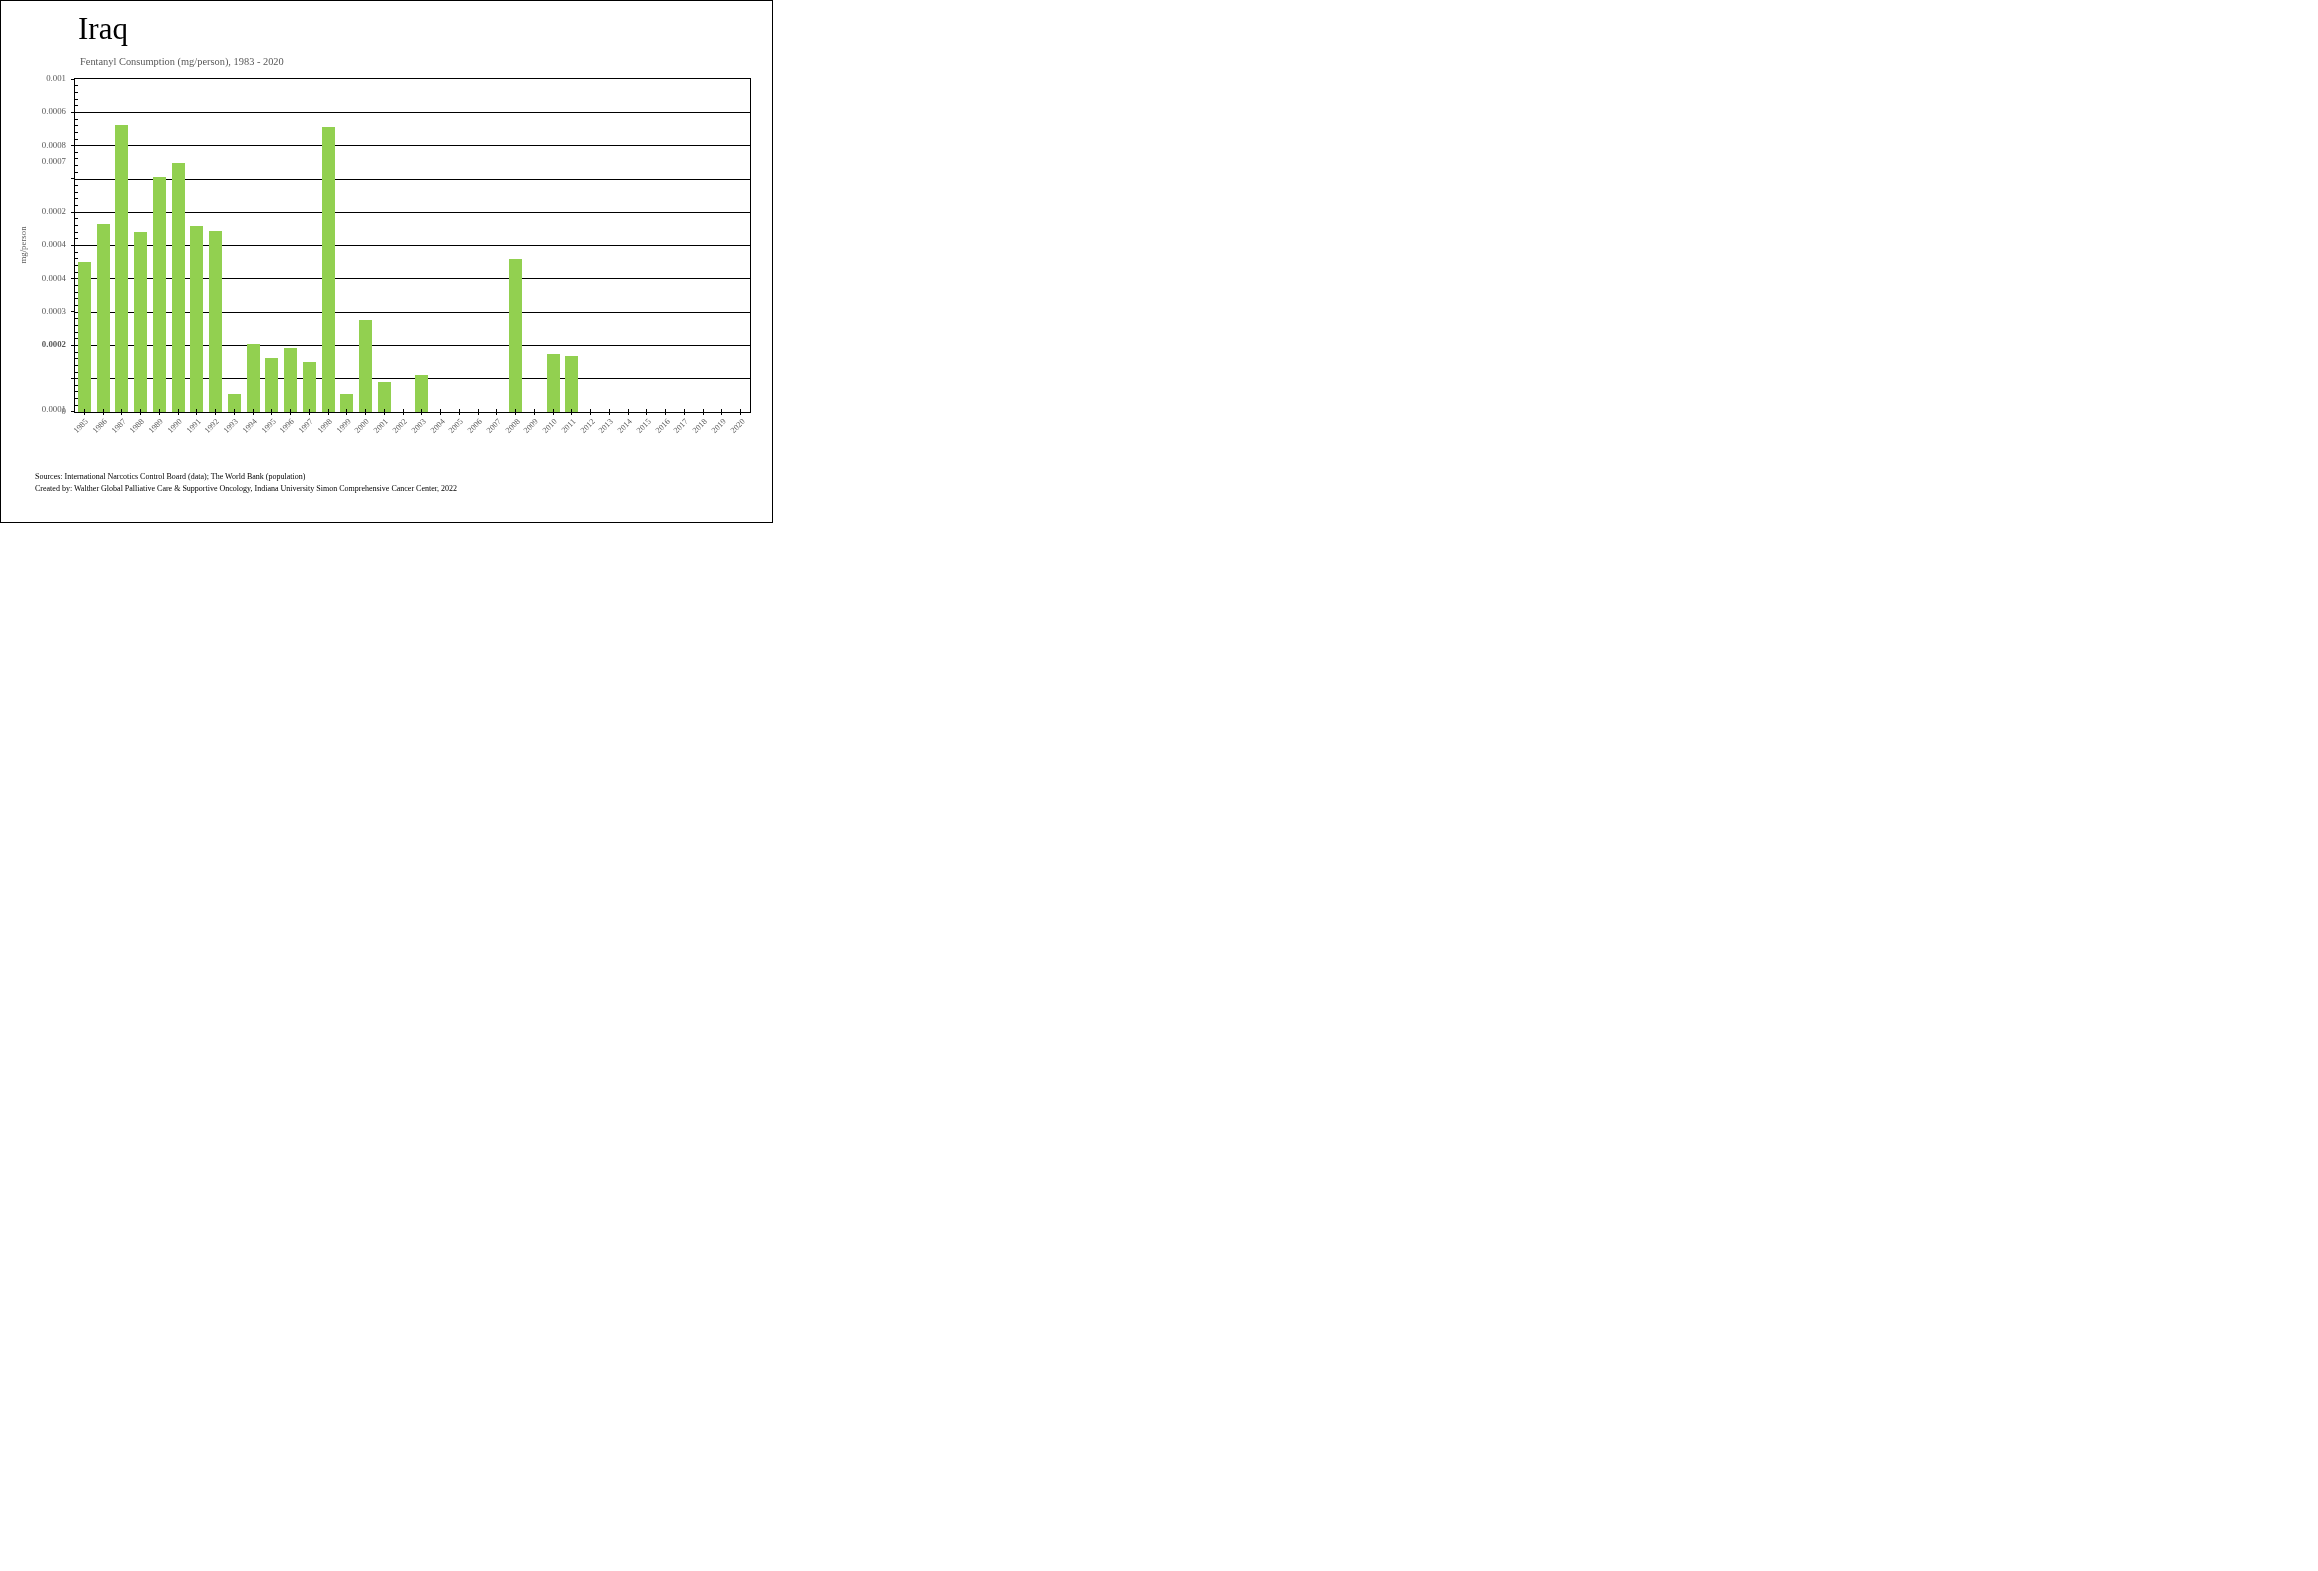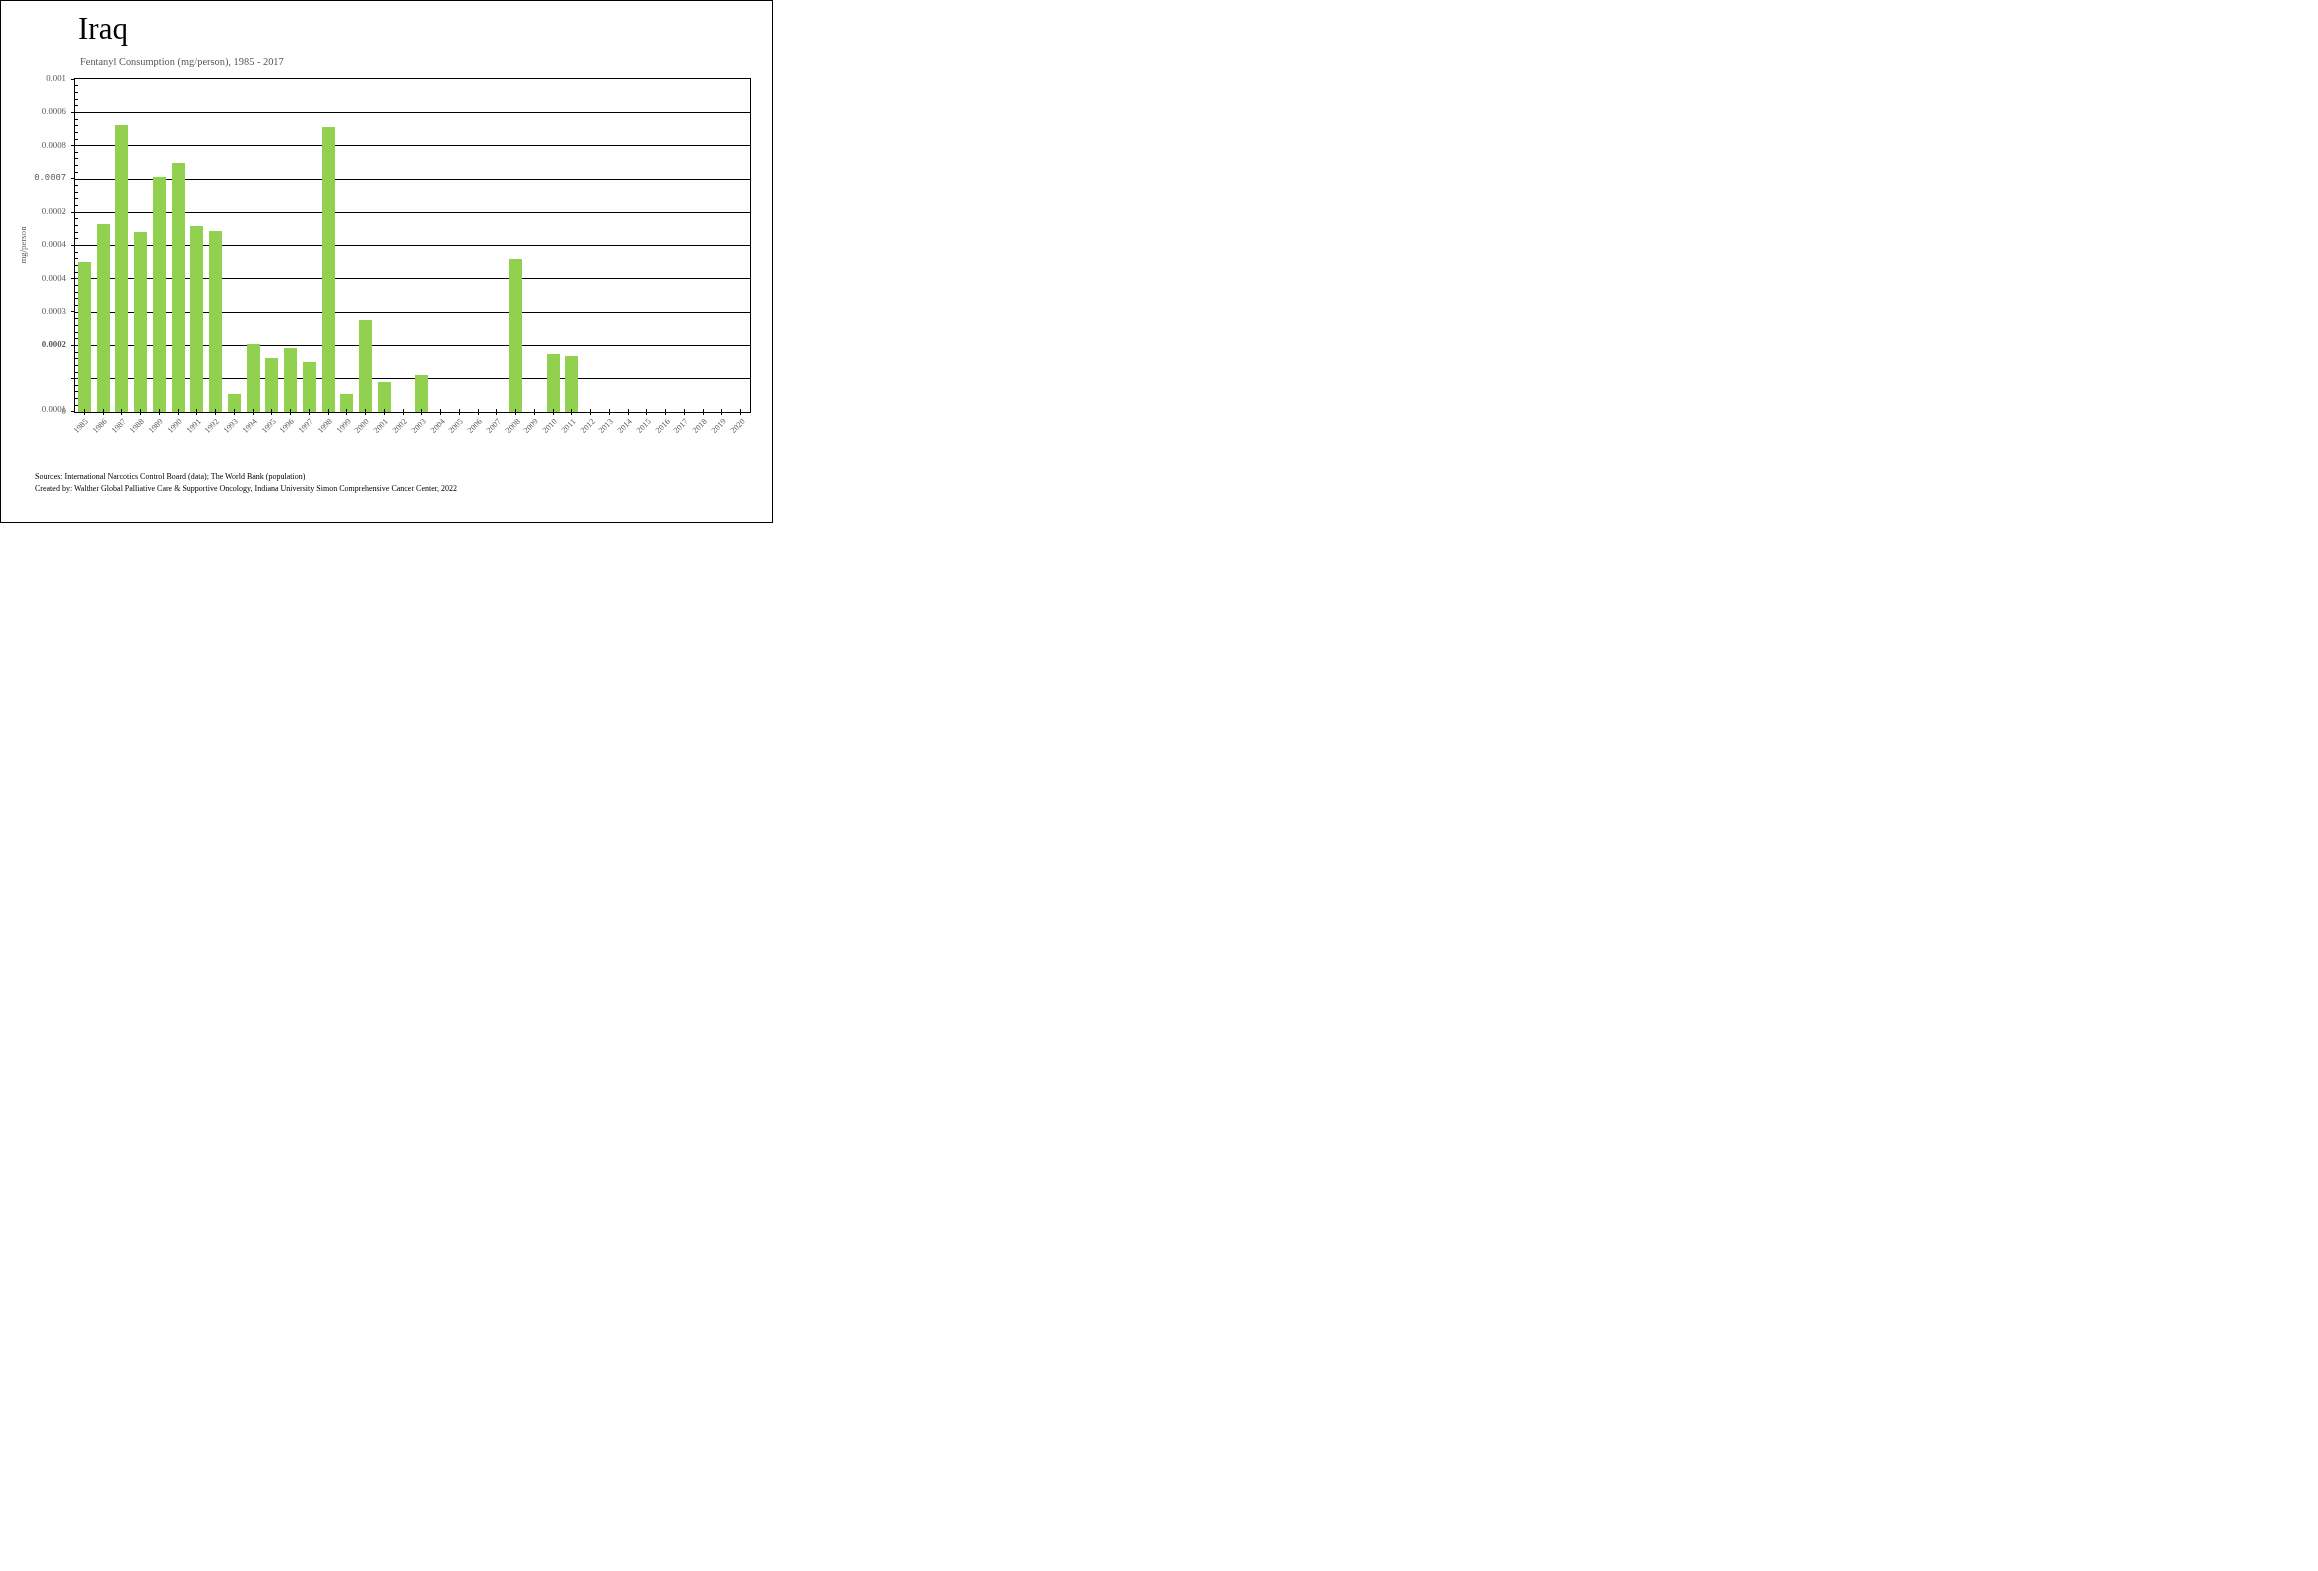--- a/index.html
+++ b/index.html
@@ -50,21 +50,21 @@
   #sources{
     position:absolute;left:34px;top:470px;
     font-size:8px;color:#000;line-height:11.5px;
   }
 </style>
 </head>
 <body>
 
 <div id="frame">
   <div id="chart-title">Iraq</div>
-  <div id="chart-subtitle">Fentanyl Consumption (mg/person), 1985 - 2017</div>
+  <div id="chart-subtitle">Fentanyl Consumption (mg/person), 1983 - 2020</div>
 
   <div id="y-axis-title">mg/person</div>
 
   <div id="plot">
       <div class="y-major-tick" style="top: -0.5px;"></div>
       <div class="gridline" style="top: 33px;"></div>
       <div class="y-major-tick" style="top: 33px;"></div>
       <div class="gridline" style="top: 66px;"></div>
       <div class="y-major-tick" style="top: 66px;"></div>
       <div class="gridline" style="top: 100px;"></div>
@@ -177,21 +177,21 @@
       <div class="x-tick" style="left: 590px; top: 330px;"></div>
       <div class="x-tick" style="left: 609px; top: 330px;"></div>
       <div class="x-tick" style="left: 628px; top: 330px;"></div>
       <div class="x-tick" style="left: 646px; top: 330px;"></div>
       <div class="x-tick" style="left: 665px; top: 330px;"></div>
     </div>
   <div id="y-labels-layer">
       <div class="y-label" style="top: 73px; right: 706px;">0.001</div>
       <div class="y-label" style="top: 106px; right: 706px;">0.0006</div>
       <div class="y-label" style="top: 140px; right: 706px;">0.0008</div>
-      <div class="y-label" style="top: 173px; right: 706px; font-family: Liberation Mono, monospace;">0.0007</div>
+      <div class="y-label" style="top: 156px; right: 706px;">0.0007</div>
       <div class="y-label" style="top: 206px; right: 706px;">0.0002</div>
       <div class="y-label" style="top: 239px; right: 706px;">0.0004</div>
       <div class="y-label" style="top: 273px; right: 706px;">0.0004</div>
       <div class="y-label" style="top: 306px; right: 706px;">0.0003</div>
       <div class="y-label" style="top: 339px; right: 706px; font-weight: bold;">0.0002</div>
       <div class="y-label" style="top: 373px; right: 706px; margin-top: 31px;">0.0001</div>
       <div class="y-label" style="top: 406px; right: 706px;">0</div>
     </div>
   <div id="x-labels-layer">
       <div class="x-label" style="right: 689px;">1985</div>

